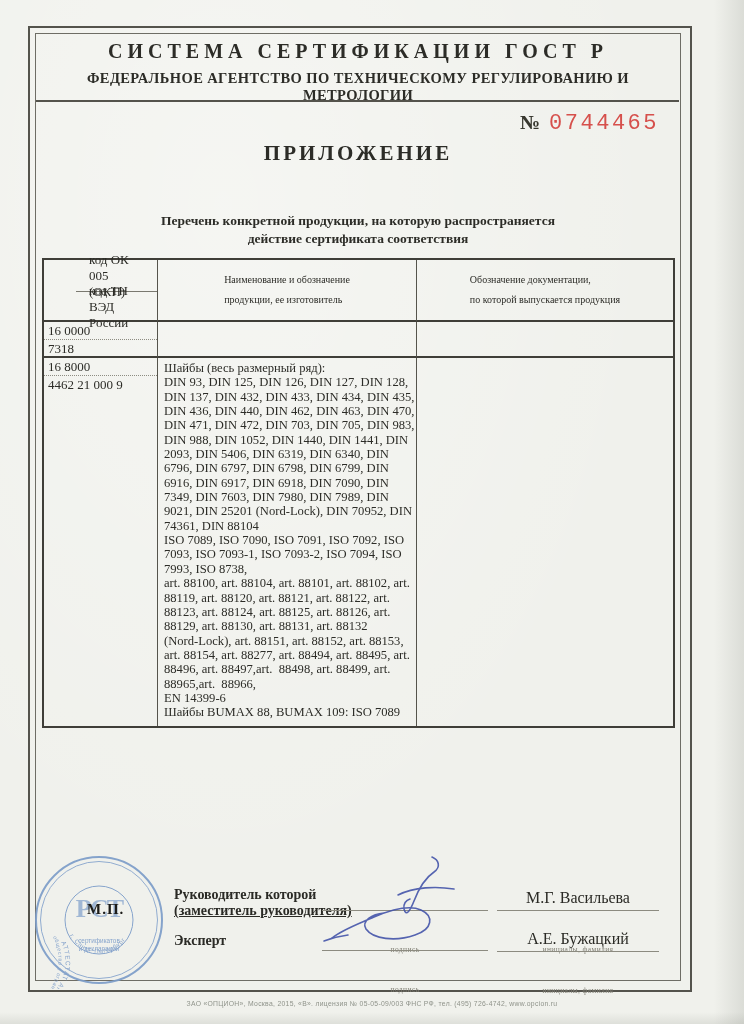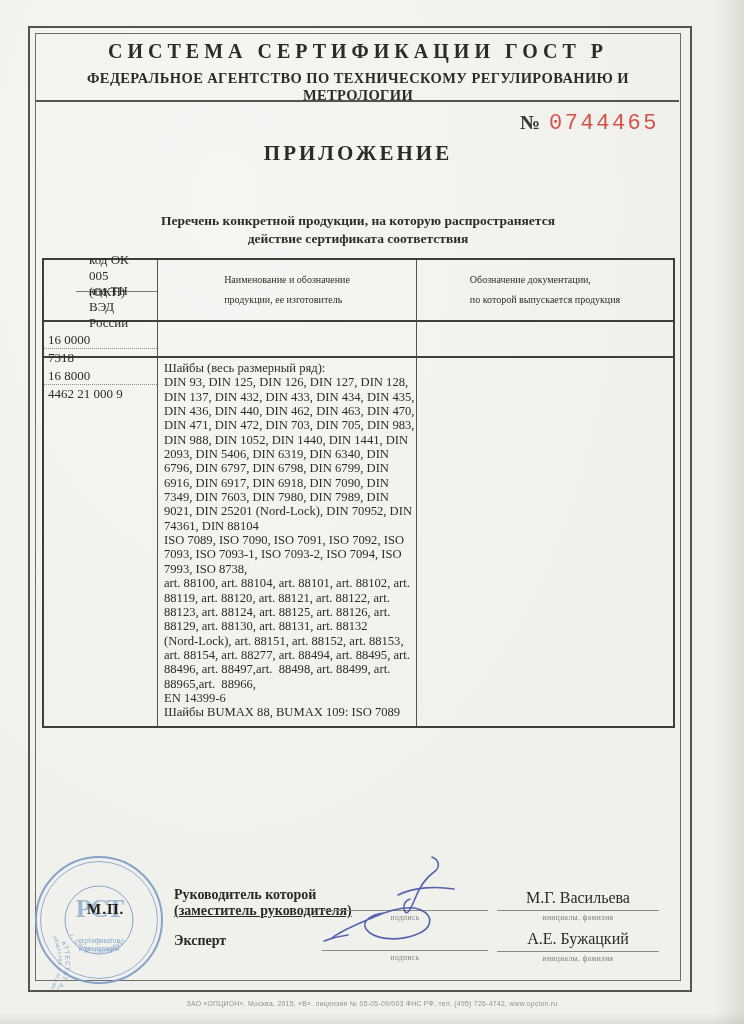--- a/index.html
+++ b/index.html
@@ -52,34 +52,34 @@
     grid-template-rows:62px 36px auto;
     background:transparent;color:#2c2c27;}
   .cell{box-sizing:border-box;}
   .v-border{border-right:1px solid #55544c;}
   .hdr{border-bottom:2px solid #3f3e38;}
   .hdr-c1 .half{height:30px;display:flex;align-items:center;padding:0 13px;font-size:13px;margin-left:32px;}
   .hdr-c1 .half.top{border-bottom:1px solid #7a7970;height:31px;}
   .hdr-center{display:flex;align-items:center;justify-content:center;text-align:left;
     font-size:10px;line-height:20px;white-space:pre-line;}
   .row1{border-bottom:2px solid #3f3e38;}
-  .code-top{font-size:13px;padding:10px 4px 0 4px;height:16px;border-bottom:1px dotted #8d8c82;}
+  .code-top{font-size:13px;padding:1px 4px 0 4px;height:16px;border-bottom:1px dotted #8d8c82;}
   .code-bottom{font-size:13px;padding:1px 4px 0 4px;}
   .name-cell{padding:3px 5px 6px 6px;font-size:12.6px;line-height:14.35px;white-space:pre;}
 
   .sig-role{position:absolute;color:#2a2a25;font-weight:bold;font-size:14px;}
   .role1a{left:174px;top:887px;}
   .role1b{left:174px;top:903px;text-decoration:underline;}
   .role2{left:174px;top:933px;}
   .sig-line{position:absolute;border-top:1px solid #8c8b80;height:0;}
   .sigline1{left:322px;top:910px;width:166px;}
   .sigline2{left:322px;top:950px;width:166px;}
   .nameline1{left:497px;top:910px;width:162px;}
   .nameline2{left:497px;top:951px;width:162px;}
-  .sig-caption{position:absolute;font-size:7.5px;color:#7e7d72;letter-spacing:.4px;text-align:center;}
+  .sig-caption{position:absolute;font-size:7.5px;color:#7e7d72;letter-spacing:.4px;text-align:center;margin-top:32px;}
   .cap-sig1{left:322px;top:913px;width:166px;}
   .cap-sig2{left:322px;top:953px;width:166px;}
   .cap-name1{left:497px;top:913px;width:162px;}
   .cap-name2{left:497px;top:954px;width:162px;}
   .sig-name{position:absolute;width:162px;left:497px;text-align:center;font-size:16px;color:#2a2a25;}
   .name1{top:889px;}
   .name2{top:930px;}
 
   .mp-label{position:absolute;left:87px;top:901px;font-size:15px;font-weight:600;
     letter-spacing:1px;color:#1c1c19;z-index:3;}

